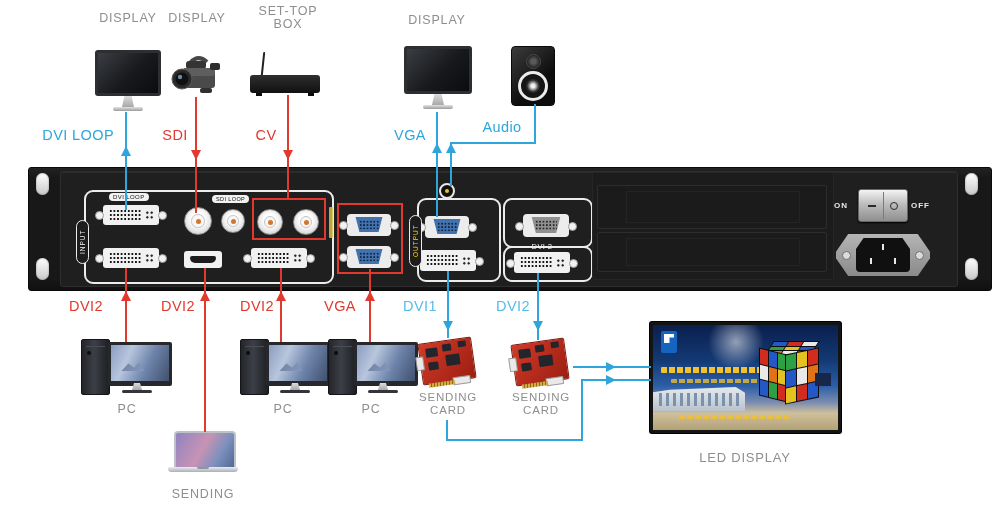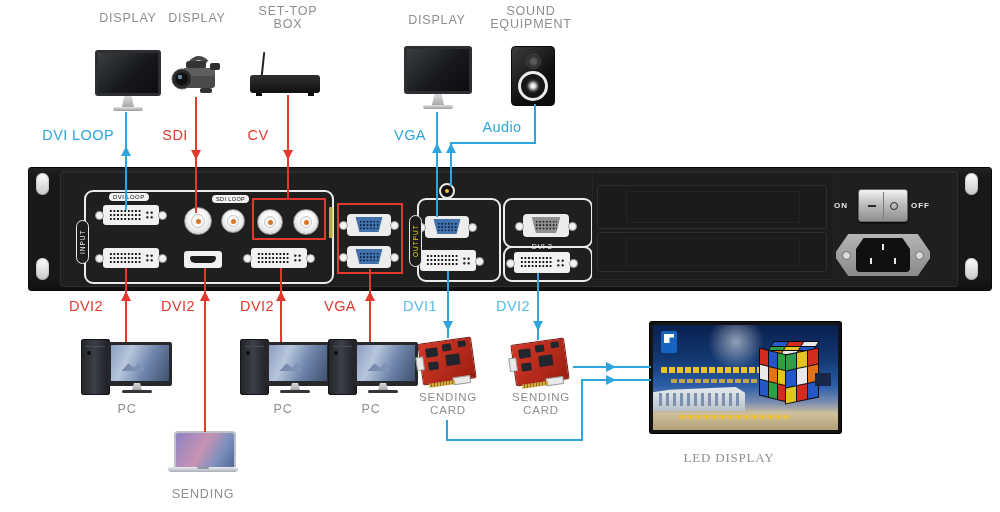--- a/index.html
+++ b/index.html
@@ -126,21 +126,20 @@
 </style>
 </head>
 <body>
 
 <div class="canvas">
 
   <div class="devlabel" style="left:78px;top:12px;width:100px;">DISPLAY</div>
   <div class="devlabel" style="left:147px;top:12px;width:100px;">DISPLAY</div>
   <div class="devlabel" style="left:254px;top:5px;width:68px;">SET-TOP BOX</div>
   <div class="devlabel" style="left:387px;top:14px;width:100px;">DISPLAY</div>
-  <div class="devlabel" style="left:484px;top:5px;width:94px;">SOUND EQUIPMENT</div>
 
   <div class="abs" style="left:95px;top:50px;width:68px;height:64px;">
     <div class="scr" style="left:0;top:0;width:60px;height:40px;"></div>
     <div class="neck" style="left:27px;top:46px;width:12px;height:11px;"></div>
     <div class="mbase" style="left:18px;top:57px;width:30px;height:4px;"></div>
   </div>
 
   <div class="abs" style="left:170px;top:54px;width:56px;height:46px;">
     <svg width="56" height="46" viewBox="0 0 56 46">
       <path d="M20 9 q8 -9 17 -1" stroke="#474747" stroke-width="4" fill="none"></path>
@@ -170,21 +169,21 @@
   </div>
 
   <div class="abs" style="left:511px;top:46px;width:44px;height:60px;">
     <div class="spk" style="left:0;top:0;width:42px;height:58px;"></div>
     <div class="tweet" style="left:15px;top:8px;"></div>
     <div class="woof" style="left:7px;top:25px;"></div>
   </div>
 
   <div class="linklabel blue" style="left:16px;top:127px;width:98px;text-align:right;">DVI LOOP</div>
   <div class="linklabel red" style="left:158px;top:127px;width:34px;">SDI</div>
-  <div class="linklabel red" style="left:240px;top:127px;width:36px;">CV</div>
+  <div class="linklabel red" style="left:248px;top:127px;width:36px;">CV</div>
   <div class="linklabel blue" style="left:388px;top:127px;width:44px;">VGA</div>
   <div class="linklabel blue" style="left:470px;top:119px;width:64px;">Audio</div>
 
   <div class="vline bg-blue" style="left:125px;top:112px;height:98px;"></div>
   <div class="arr arr-up" style="left:121px;top:146px;border-bottom-color:#2fa5de;"></div>
 
   <div class="vline bg-red" style="left:195px;top:97px;height:116px;"></div>
   <div class="arr arr-down" style="left:191px;top:150px;border-top-color:#e2382e;"></div>
 
   <div class="vline bg-red" style="left:287px;top:95px;height:105px;"></div>
@@ -452,15 +451,15 @@
             <i class="t-w"></i>
             <i class="t-o"></i>
             <i class="t-y"></i>
             <i class="t-r"></i>
             <i class="t-b"></i>
         </div>
         <div class="abs" style="left:58px;top:34px;width:16px;height:13px;background:#18264a;"></div>
       </div>
     </div>
   </div>
-  <div class="devlabel" style="left:667px;top:451px;width:124px;font-size:13px;font-family:Liberation Serif, serif;">LED DISPLAY</div>
+  <div class="devlabel" style="left:683px;top:451px;width:124px;font-size:13px;">LED DISPLAY</div>
 
 </div>
 
 </body></html>

